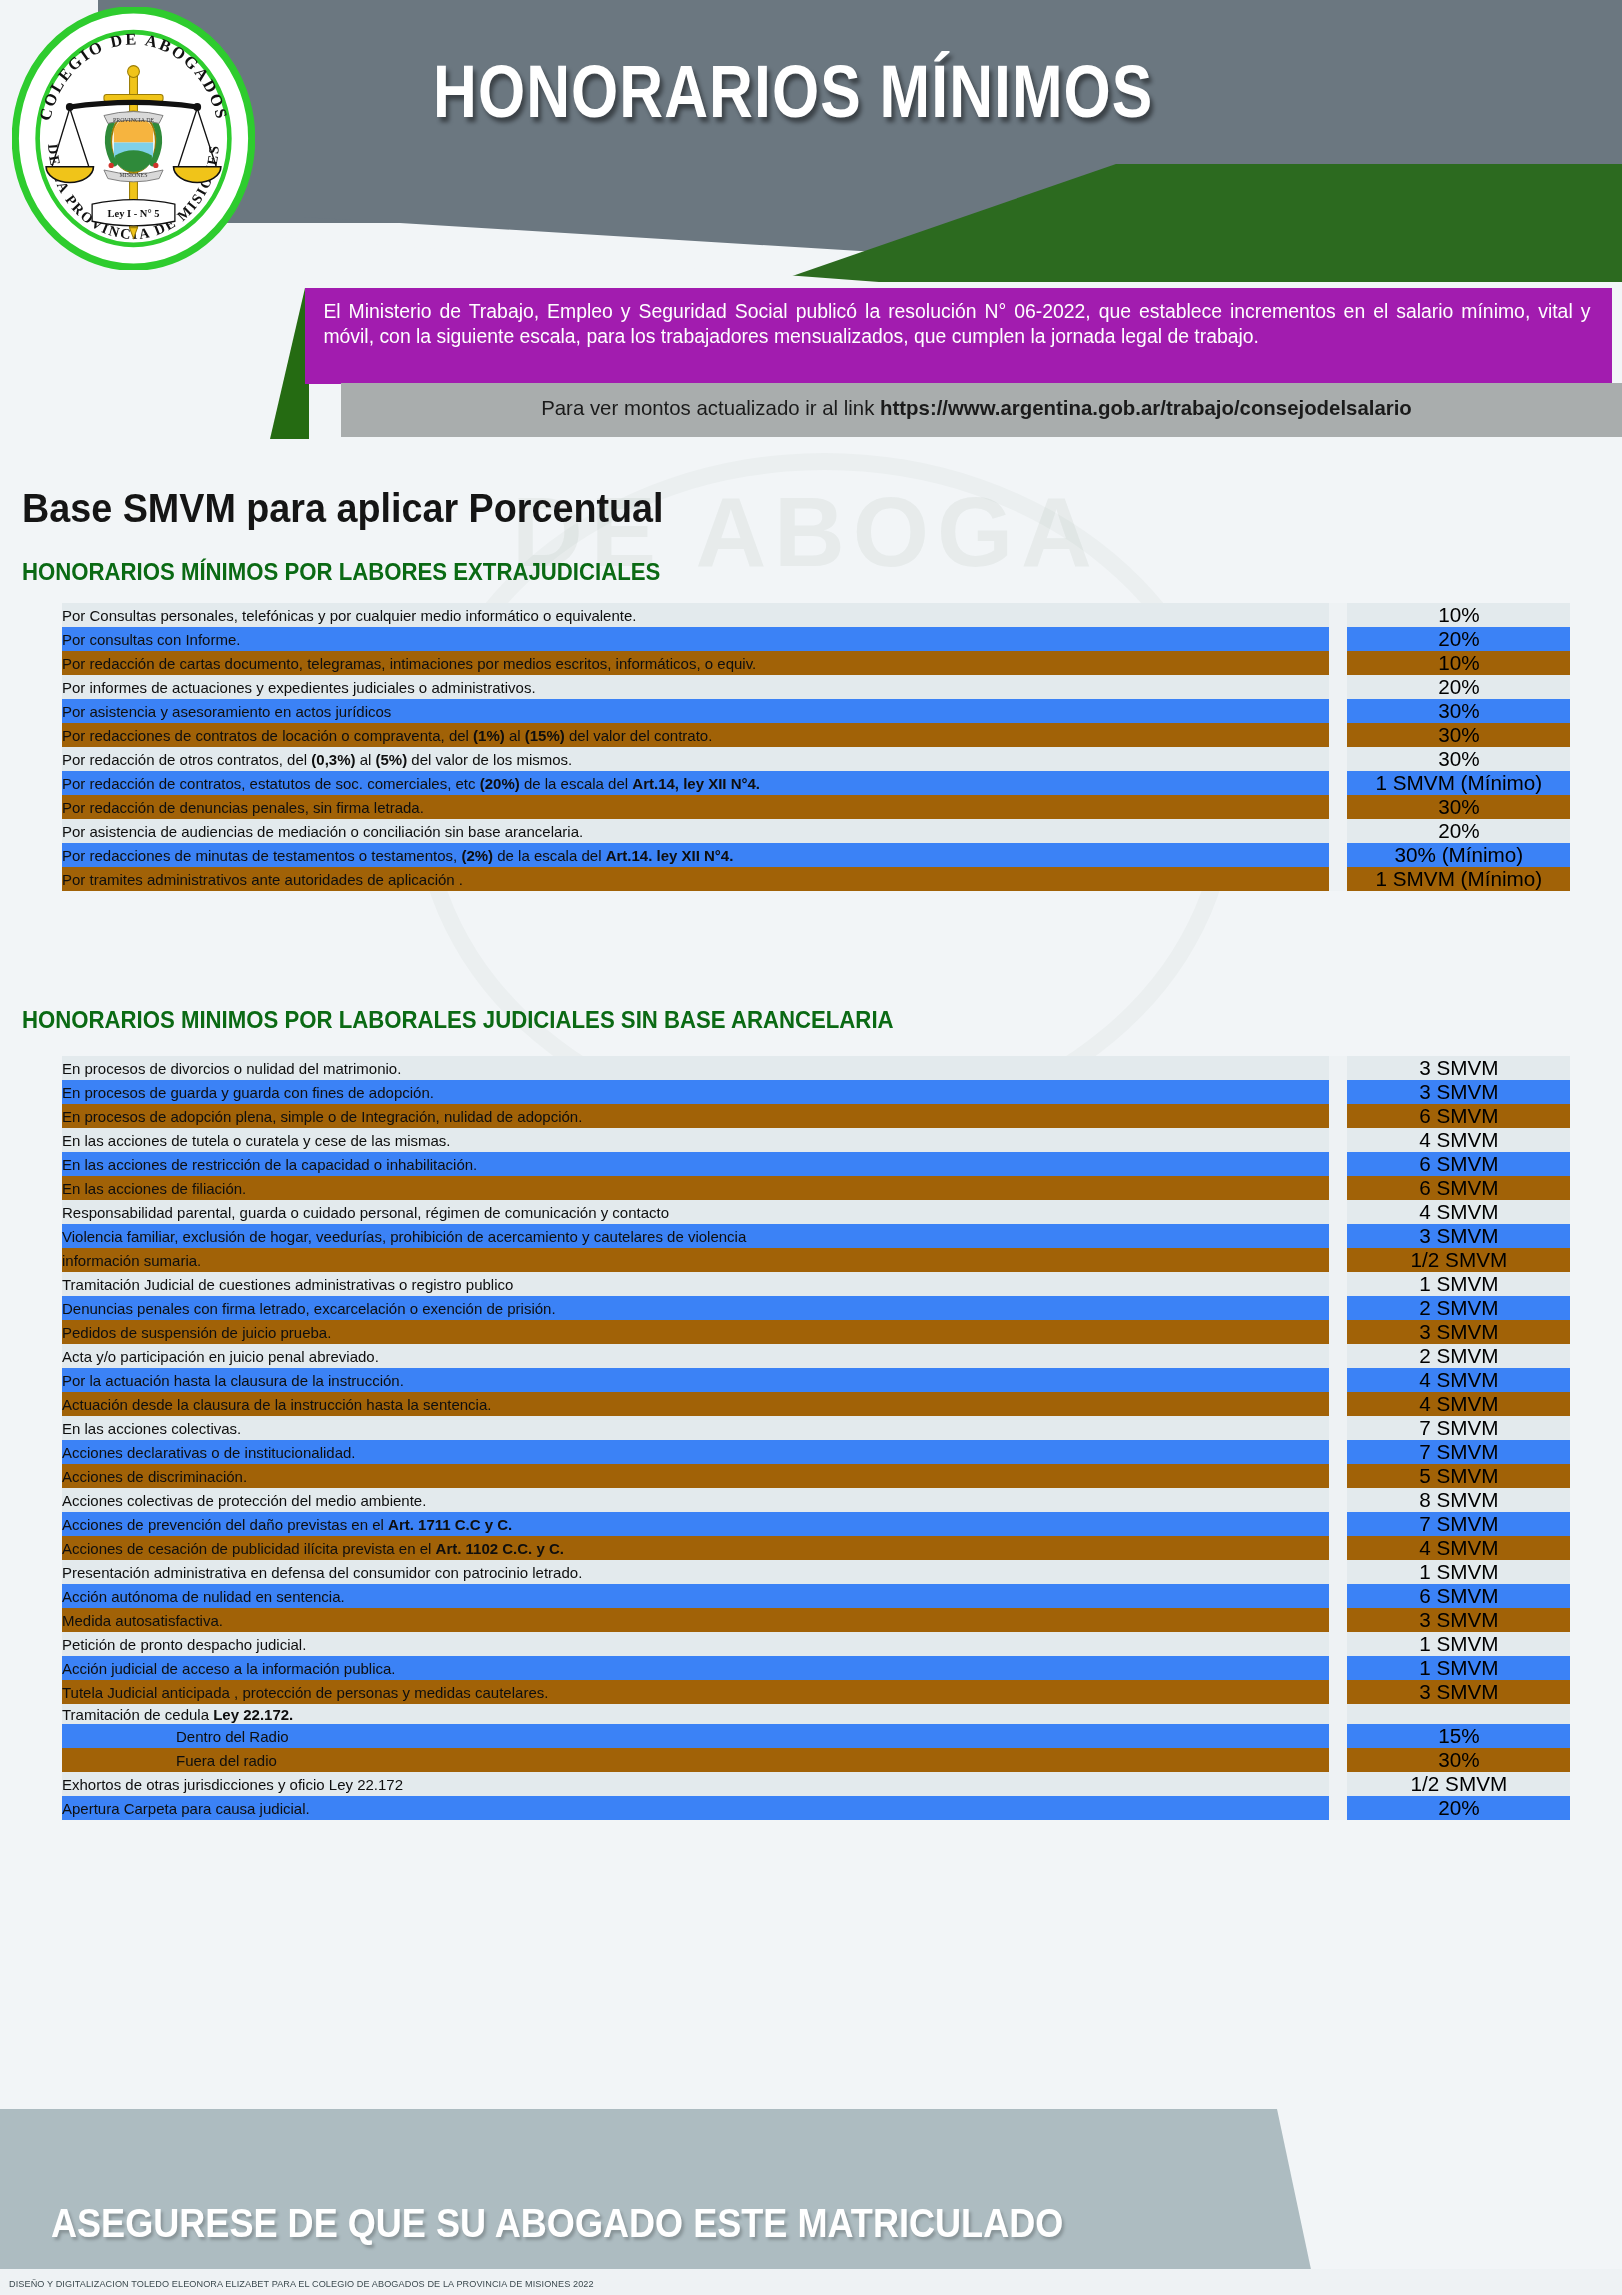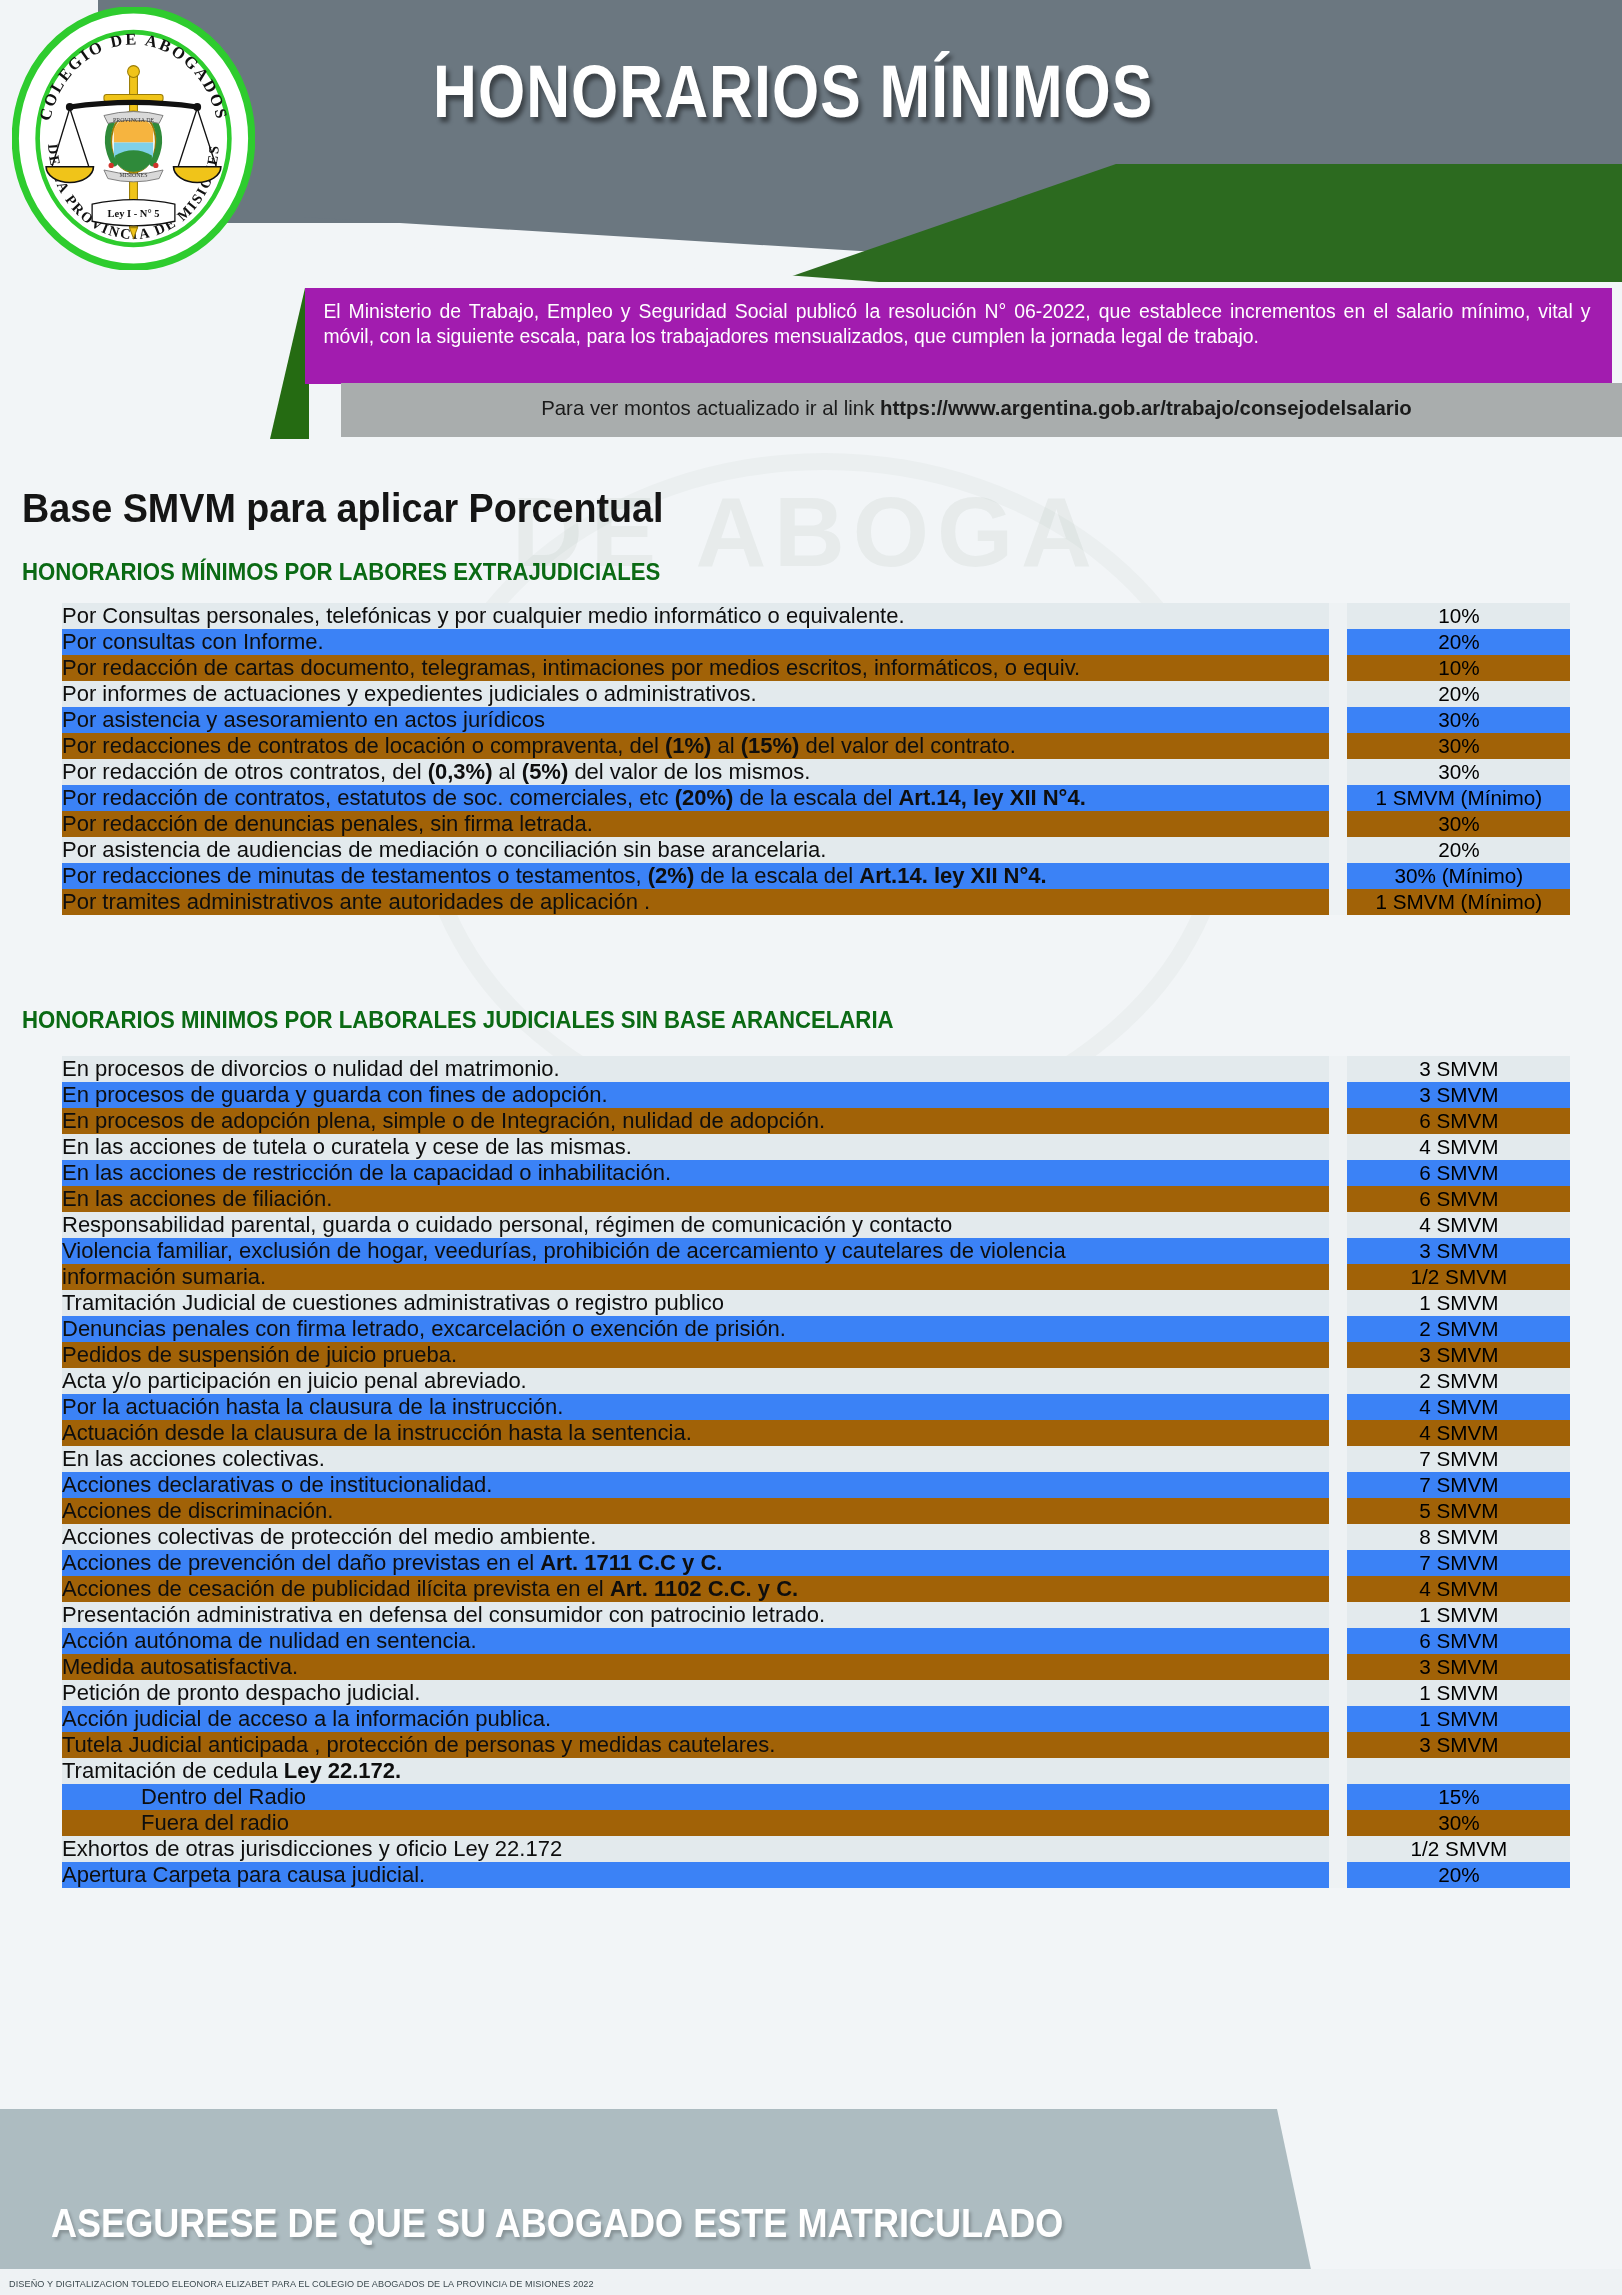--- a/index.html
+++ b/index.html
@@ -108,33 +108,33 @@
     white-space:nowrap;
   }
   #sec1{ left:22px; top:559px; }
   #sec2{ left:22px; top:1007px; }
 
   table.fees{
     position:absolute; border-collapse:collapse; table-layout:fixed;
   }
   table.fees td{ padding:0; vertical-align:middle; }
   td.desc{
-    width:1267px; font-size:22px; color:#0e0e0e;
+    width:1267px; font-size:15px; color:#0e0e0e;
     padding-left:18.4px; box-sizing:border-box;
     font-family:"Liberation Sans", sans-serif;
   }
   td.val{
     width:223px; font-size:20.7px; font-weight:normal; color:#000;
     text-align:center;
   }
   td.desc b, td.val b{ font-weight:bold; }
   tr.r0 td{ background:#e3eaed; }
   tr.r1 td{ background:#3b82f6; }
   tr.r2 td{ background:#a16207; }
-  tr.sub td.desc{ padding-left:79px; }
+  tr.sub td.desc{ padding-left:114px; }
 
   
   #table1{ left:62px; top:603px; width:1490px; }
   #table1 tr{ height:20px; }
   #table1 td.desc{ height:20px; }
   
   #table2{ left:62px; top:1056px; width:1490px; }
   #table2 tr{ height:20px; }
 
   

